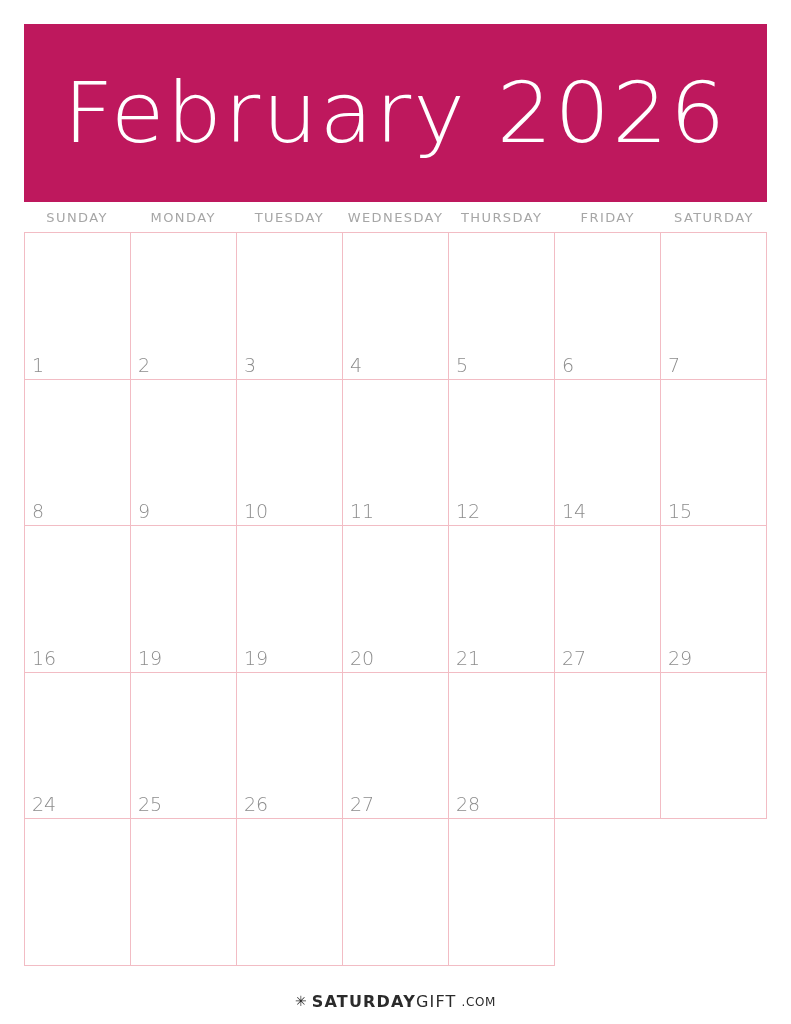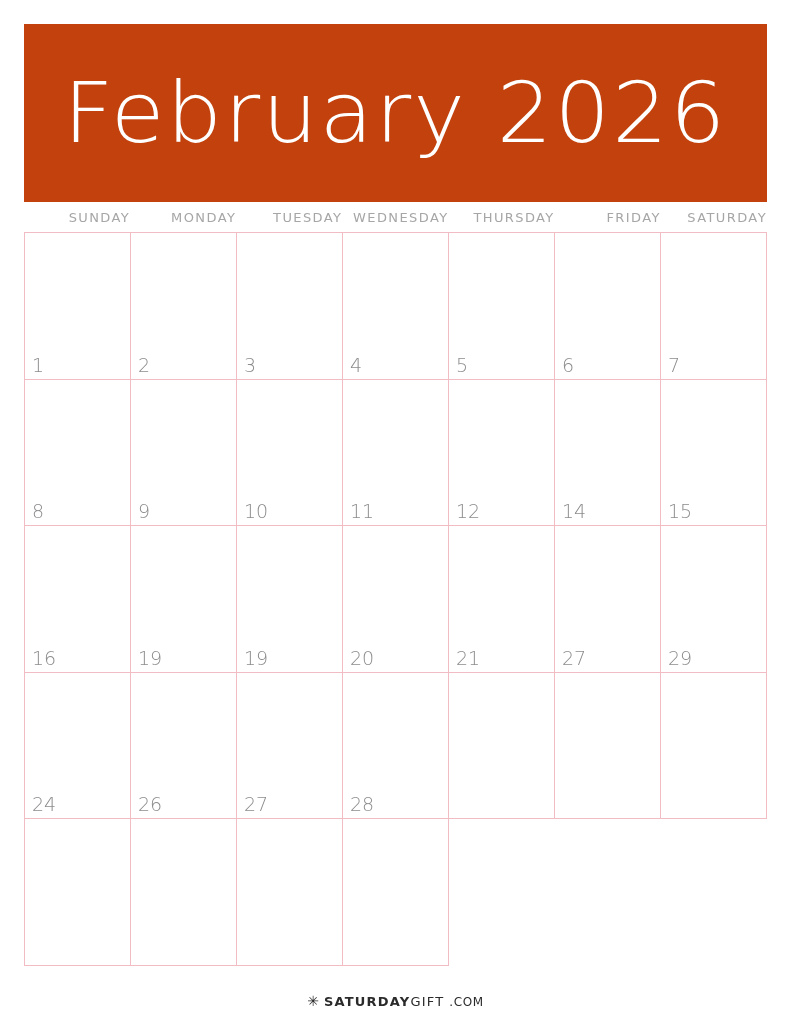--- a/index.html
+++ b/index.html
@@ -19,21 +19,21 @@
     width: 791px;
     height: 1024px;
     box-sizing: border-box;
     padding: 24px 24px 0 24px;
     display: flex;
     flex-direction: column;
   }
 
   
   .banner {
-    background: #c2410c;
+    background: #be185d;
     height: 178px;
     display: flex;
     align-items: center;
     justify-content: center;
     box-sizing: border-box;
   }
   .banner-title {
     color: #ffffff;
     font-family: "DejaVu Sans", sans-serif;
     font-weight: 300;
@@ -45,21 +45,21 @@
   }
 
   
   .weekdays {
     display: grid;
     grid-template-columns: repeat(7, 1fr);
     height: 30px;
     align-items: center;
   }
   .weekday {
-    text-align: right;
+    text-align: center;
     color: #a6a6a6;
     font-family: "DejaVu Sans", sans-serif;
     font-weight: 400;
     font-size: 13px;
     letter-spacing: 1.4px;
   }
 
   
   .grid {
     display: grid;
@@ -96,21 +96,21 @@
     justify-content: center;
     gap: 5px;
   }
   .footer-mark {
     color: #2b2b2b;
     font-size: 14px;
     line-height: 1;
   }
   .footer-brand {
     font-family: "DejaVu Sans", sans-serif;
-    font-size: 13px;
+    font-size: 16px;
     letter-spacing: 1.2px;
     color: #2b2b2b;
   }
   .footer-brand .b1 { font-weight: 700; }
   .footer-brand .b2 { font-weight: 400; }
   .footer-tld {
     font-family: "DejaVu Sans", sans-serif;
     font-size: 12px;
     letter-spacing: 0.6px;
     color: #2b2b2b;
@@ -202,20 +202,23 @@
     <div class="cell">
         <span class="daynum">27</span>
       </div>
     <div class="cell">
         <span class="daynum">29</span>
       </div>
     <div class="cell">
         <span class="daynum">24</span>
       </div>
     <div class="cell">
+        <span class="daynum">25</span>
+      </div>
+    <div class="cell">
         <span class="daynum">26</span>
       </div>
     <div class="cell">
         <span class="daynum">27</span>
       </div>
     <div class="cell">
         <span class="daynum">28</span>
       </div>
 
     <div class="cell empty"></div>

